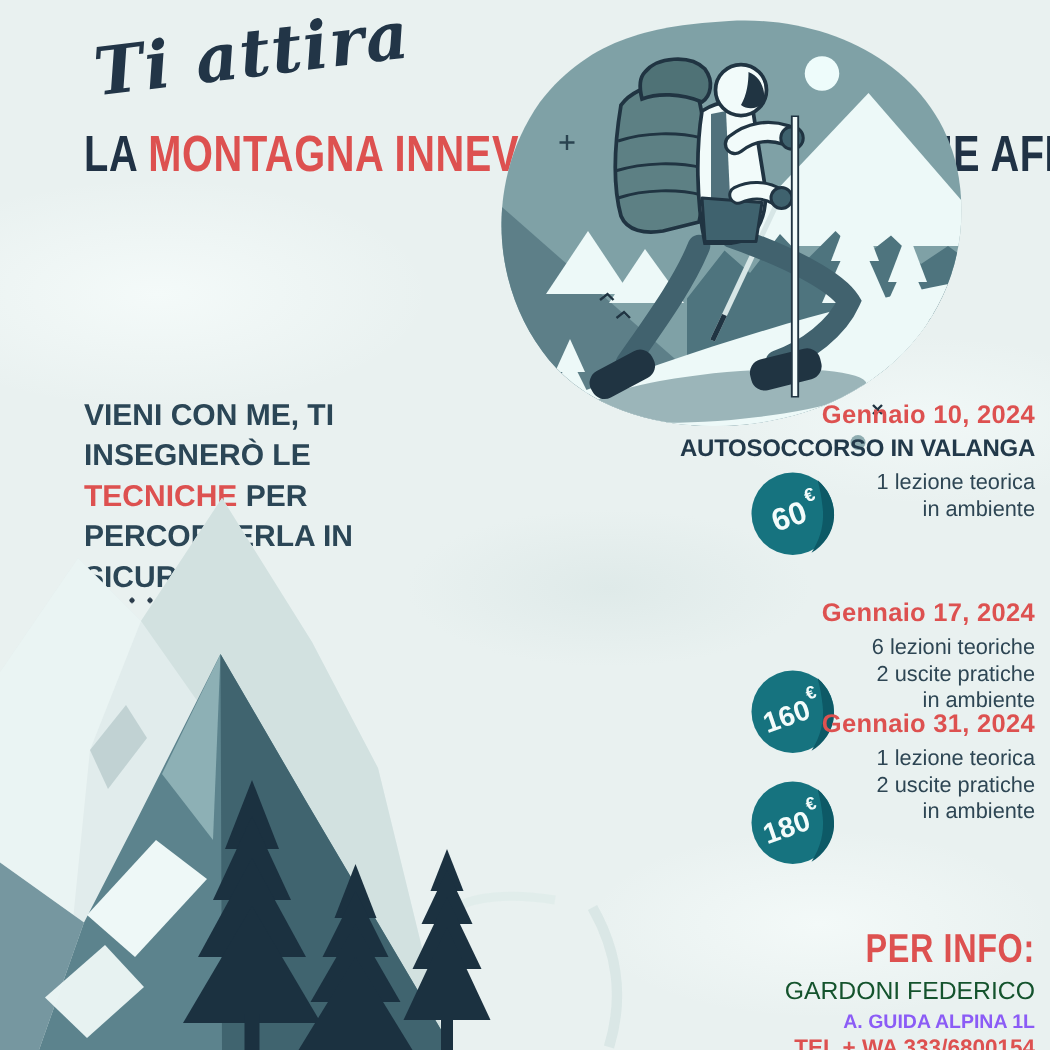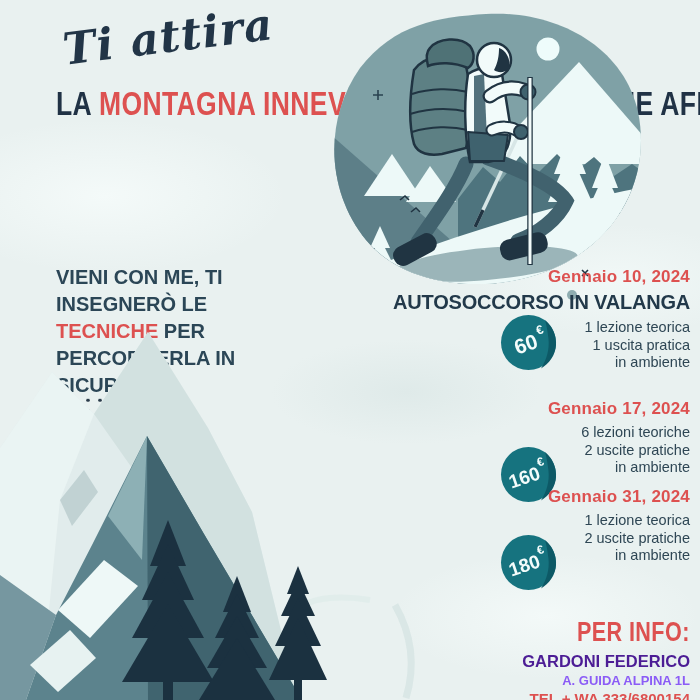--- a/index.html
+++ b/index.html
@@ -36,30 +36,30 @@
   }
   .dots{
     position:absolute;left:57px;top:394px;width:68px;height:48px;
     background-image:radial-gradient(circle,#2a3b4a 1.6px,rgba(42,59,74,0) 1.9px);
     background-size:12px 10.5px;background-position:1px 1px;
   }
   .illu{position:absolute;left:318px;top:4px;width:332px;height:300px;z-index:1;}
   .mtn{position:absolute;left:0;top:320px;width:345px;height:380px;z-index:1;}
   .curves{position:absolute;left:300px;top:580px;width:160px;height:120px;z-index:0;}
   .course{position:absolute;right:10px;width:352px;text-align:right;z-index:2;}
-  .c1{top:267px;} .c2{top:399px;} .c3{top:487px;text-align:right;}
+  .c1{top:267px;} .c2{top:399px;} .c3{top:473px;text-align:right;}
   .course .date{font-size:17px;font-weight:bold;color:#dd5150;letter-spacing:.2px;}
-  .course .title{font-size:20px;font-weight:bold;color:#22394a;margin-top:4px;letter-spacing:-.2px;}
+  .course .title{font-size:16px;font-weight:bold;color:#22394a;margin-top:4px;letter-spacing:-.2px;}
   .course .details{margin-top:5px;font-size:14.5px;line-height:17.5px;font-weight:normal;color:#2e4654;}
   .badge{position:absolute;right:130px;top:45px;width:60px;height:60px;}
   .badge text{font-family:"Liberation Sans",sans-serif;font-weight:bold;fill:#f3fcfb;}
   .contact{position:absolute;right:10px;top:617px;text-align:right;z-index:2;}
   .contact .heading{font-size:27px;font-weight:bold;color:#dd5150;letter-spacing:.5px;
     transform:scaleX(.8);transform-origin:right top;}
-  .contact .name{font-size:16.5px;font-weight:bold;color:#4c1d95;margin-top:4px;}
+  .contact .name{font-size:16.5px;font-weight:normal;color:#14532d;margin-top:4px;}
   .contact .role{font-size:13px;font-weight:bold;color:#8b5cf6;margin-top:2px;}
   .contact .phone{font-size:15px;font-weight:bold;color:#dd5150;margin-top:2px;}
 </style>
 </head>
 <body>
 
 <div class="poster">
   <div class="tex"></div>
 
   <svg class="curves" viewBox="0 0 160 120">
@@ -186,21 +186,20 @@
       <polygon points="298,298 269,360 327,360"></polygon>
       <rect x="294" y="356" width="8" height="24"></rect>
     </g>
   </svg>
 
   <div class="course c1">
     <div class="date">Gennaio 10, 2024</div>
     <div class="title">AUTOSOCCORSO IN VALANGA</div>
     <div class="details">
       <div>1 lezione teorica</div>
-      <div>1 uscita pratica</div>
       <div>in ambiente</div>
     </div>
     <svg class="badge" viewBox="0 0 60 60">
       <circle cx="28.5" cy="30.5" r="27.5" fill="#16737f"></circle>
       <path d="M45,8 C53,15 56.5,24 56,33 C55.5,43 49,52 41,56.5 C47,47 49.5,37 48.5,27 C47.7,19.6 46.6,13.2 45,8 Z" fill="#0d5966"></path>
       <g transform="rotate(-19 27 32)">
         <text x="26" y="39" text-anchor="middle" font-size="21">60</text>
         <text x="40" y="27" font-size="12.5">€</text>
       </g>
     </svg>

